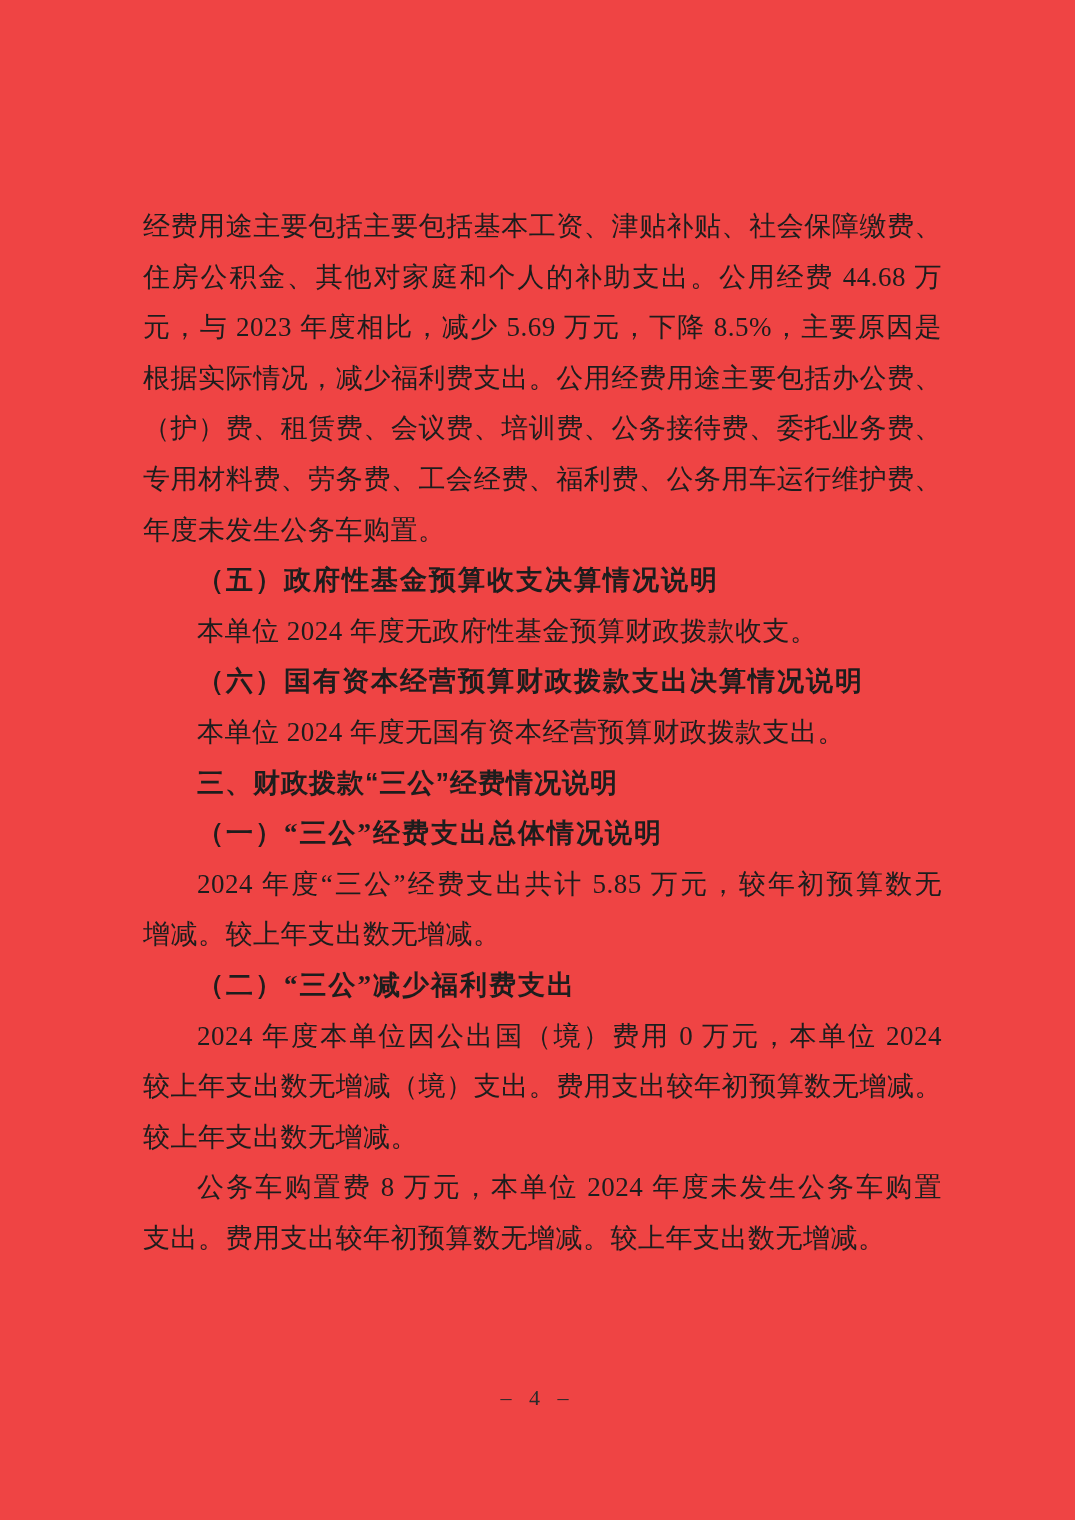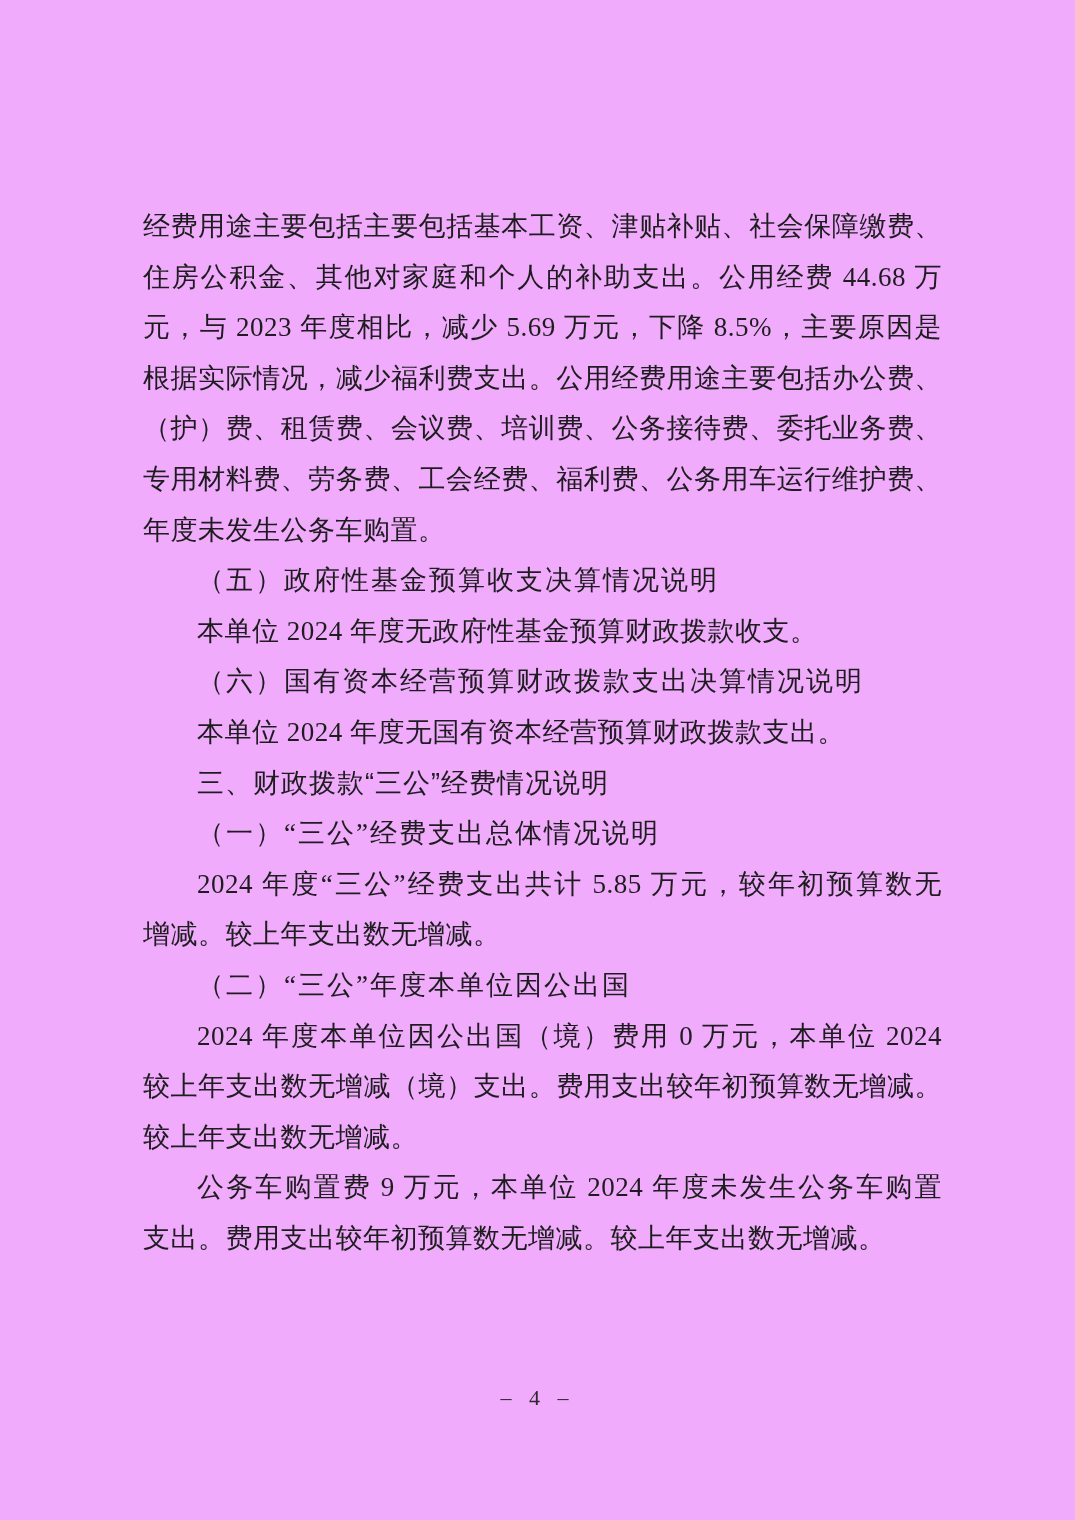--- a/index.html
+++ b/index.html
@@ -5,21 +5,21 @@
   html, body {
     margin: 0;
     padding: 0;
     background: #ffffff;
     font-family: "Liberation Serif", "DejaVu Serif", serif;
   }
   .page {
     position: relative;
     width: 1075px;
     height: 1520px;
-    background: #f0abfc;
+    background: #ef4444;
     overflow: hidden;
   }
   .doc-body {
     position: absolute;
     left: 143px;
     top: 201px;
     width: 799px;
     color: #1d1d1d;
     font-size: 27px;
     line-height: 50.6px;
@@ -27,26 +27,26 @@
   }
   .para { margin: 0; }
   .line { text-align: left; }
   .line.fill {
     text-align: justify;
     text-align-last: justify;
     text-justify: inter-character;
   }
   .line.indent { text-indent: 2em; }
   .heading-kai .line {
-    font-weight: 400;
+    font-weight: 700;
     letter-spacing: 2px;
   }
   .heading-bold .line {
     font-family: "Liberation Sans", "DejaVu Sans", sans-serif;
-    font-weight: 400;
+    font-weight: 700;
     letter-spacing: 1px;
   }
   .footer {
     position: absolute;
     left: 0;
     right: 0;
     top: 1385px;
     text-align: center;
     color: #2a2a2a;
     font-size: 22px;
@@ -83,26 +83,26 @@
         <div class="line indent">三、财政拨款“三公”经费情况说明</div>
       </div>
       <div class="para heading-kai">
         <div class="line indent">（一）“三公”经费支出总体情况说明</div>
       </div>
       <div class="para body">
         <div class="line fill indent">2024 年度“三公”经费支出共计 5.85 万元，较年初预算数无</div>
         <div class="line">增减。较上年支出数无增减。</div>
       </div>
       <div class="para heading-kai">
-        <div class="line indent">（二）“三公”年度本单位因公出国</div>
+        <div class="line indent">（二）“三公”减少福利费支出</div>
       </div>
       <div class="para body">
         <div class="line fill indent">2024 年度本单位因公出国（境）费用 0 万元，本单位 2024</div>
         <div class="line fill">较上年支出数无增减（境）支出。费用支出较年初预算数无增减。</div>
         <div class="line">较上年支出数无增减。</div>
       </div>
       <div class="para body">
-        <div class="line fill indent">公务车购置费 9 万元，本单位 2024 年度未发生公务车购置</div>
+        <div class="line fill indent">公务车购置费 8 万元，本单位 2024 年度未发生公务车购置</div>
         <div class="line">支出。费用支出较年初预算数无增减。较上年支出数无增减。</div>
       </div>
     </div>
   <div class="footer">– 4 –</div>
 </div>
 
 </body></html>

